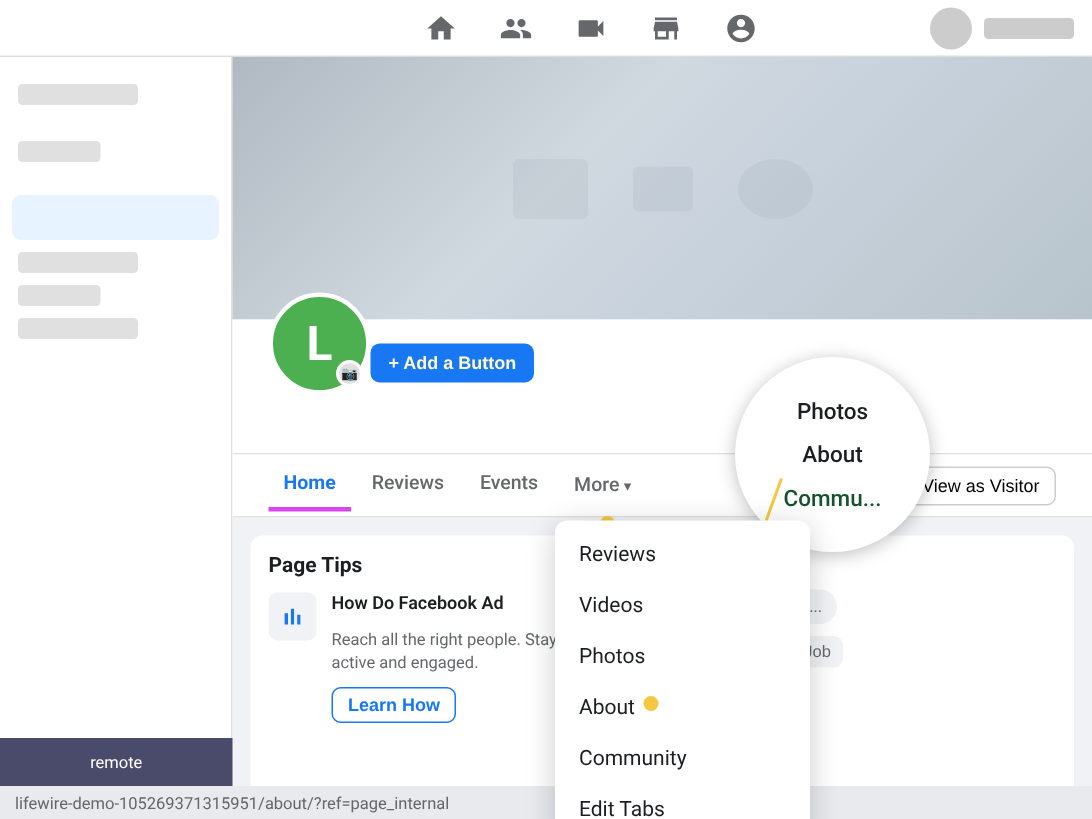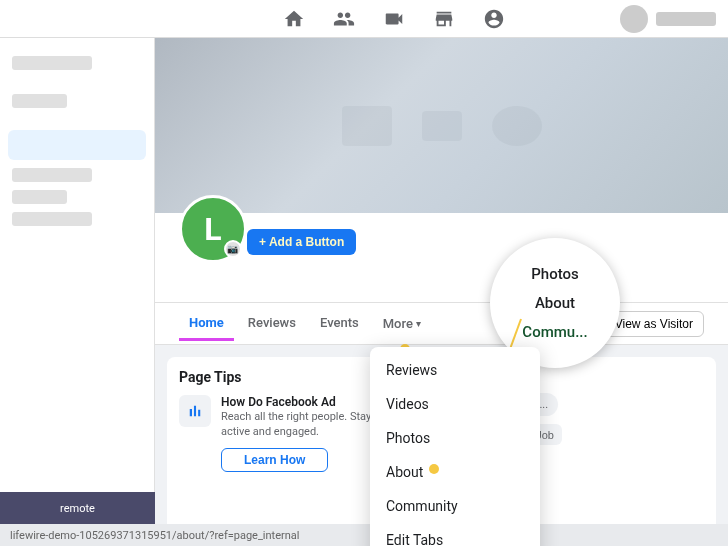--- a/index.html
+++ b/index.html
@@ -246,33 +246,33 @@
       background: #f0f2f5;
       border-radius: 6px;
       display: flex; align-items: center; justify-content: center;
       flex-shrink: 0;
     }
     .tips-icon svg { width: 18px; height: 18px; }
     .tips-text-block { flex: 1; }
     .tips-headline {
       font-size: 12px; font-weight: 600;
       color: #1c1e21;
-      margin-bottom: 0;
+      margin-bottom: 10px;
     }
     .tips-desc {
       font-size: 11px; color: #65676b;
       line-height: 1.4;
     }
     .btn-learn-how {
       margin-top: 8px;
       background: white;
       border: 1px solid #1877f2;
       color: #1877f2;
       border-radius: 6px;
-      padding: 4px 22px;
+      padding: 4px 10px;
       font-size: 12px;
       font-weight: 600;
       cursor: pointer;
     }
 
     
     .create-post-card {
       background: white;
       border-radius: 8px;
       padding: 12px;

